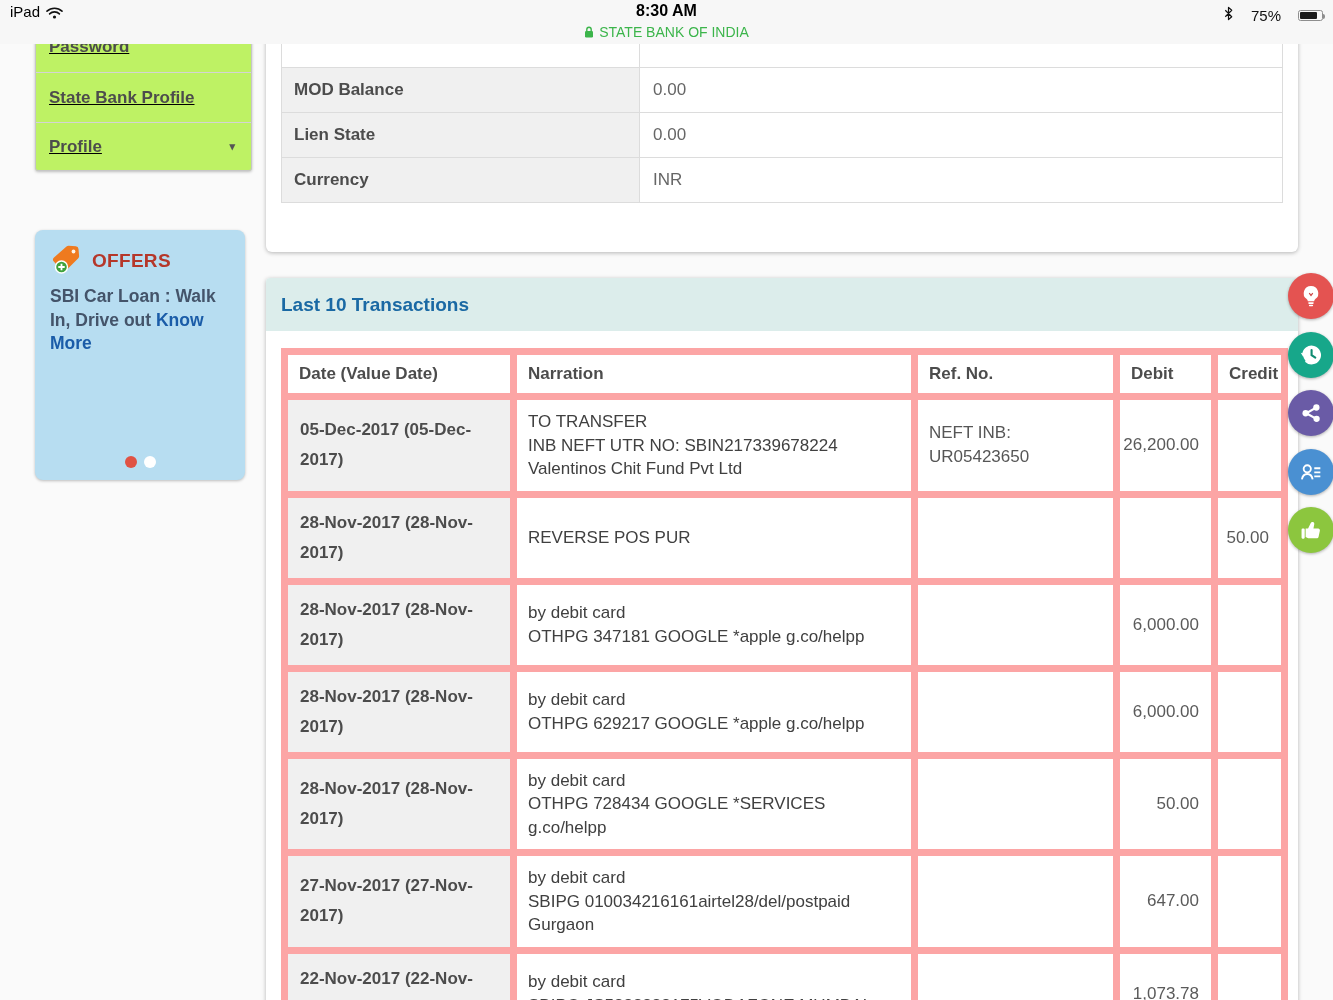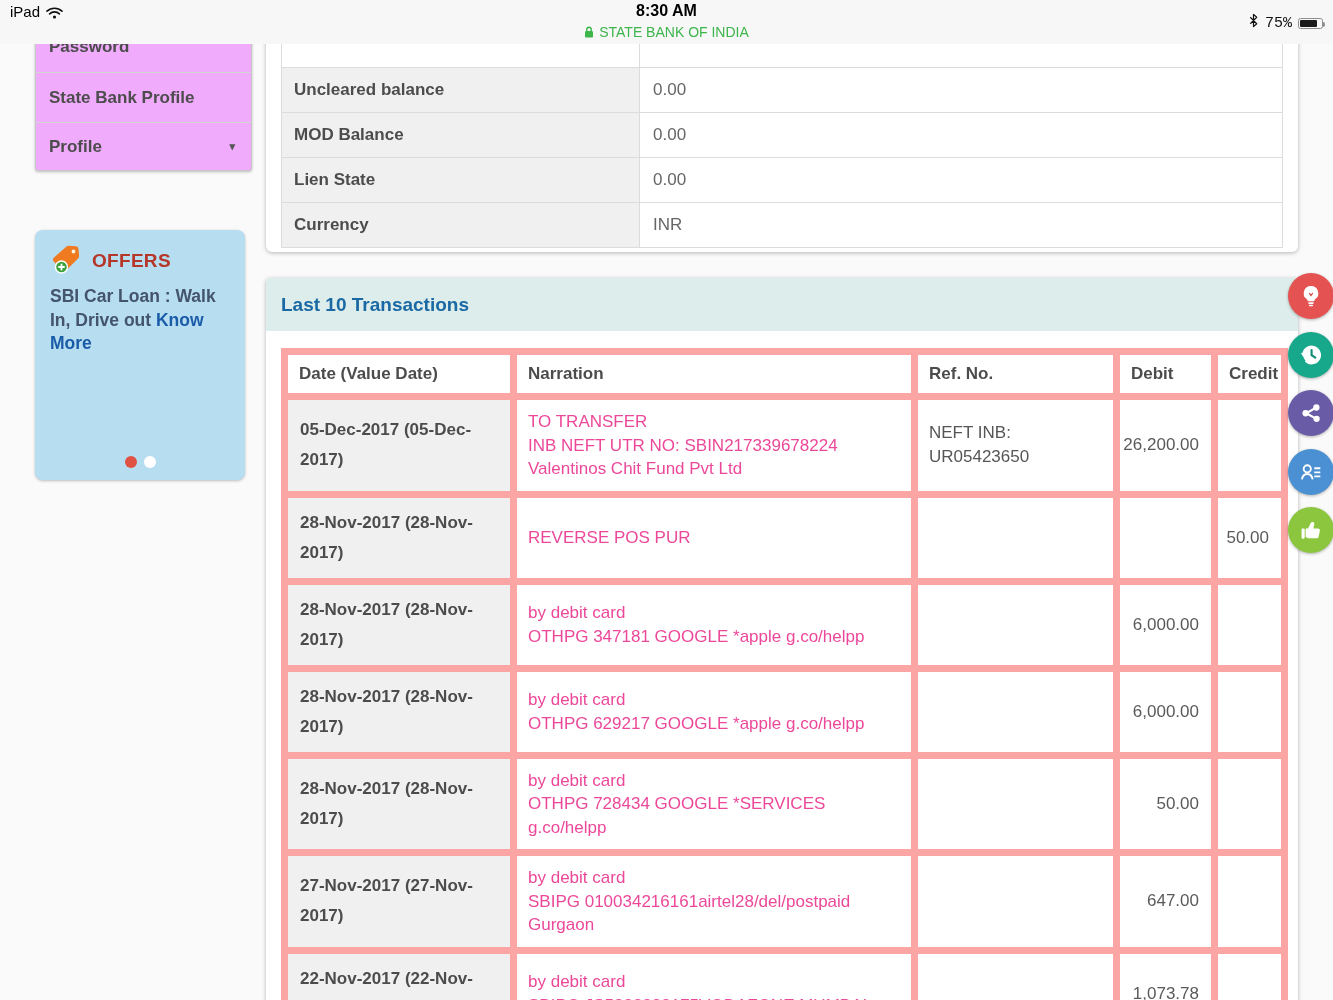--- a/index.html
+++ b/index.html
@@ -9,31 +9,31 @@
   
   #statusbar { position:absolute; left:0; top:0; width:1333px; height:44px;
     background:#f7f7f7; z-index:50; }
   #statusbar .device { position:absolute; left:10px; top:3px; font-size:15px; color:#000000; }
   #statusbar .wifi { position:absolute; left:46px; top:5px; }
   #statusbar .time { position:absolute; left:0; right:0; top:2px; text-align:center;
     font-size:16px; font-weight:bold; color:#000; }
   #statusbar .site { position:absolute; left:0; right:0; top:24px; text-align:center;
     font-size:14px; color:#3cb54b; }
   #statusbar .lockglyph { display:inline-block; vertical-align:-1px; margin-right:5px; }
-  #statusbar .right { position:absolute; right:10px; top:13px; display:flex; align-items:center; gap:6px;font-family:Liberation Mono, monospace; }
+  #statusbar .right { position:absolute; right:10px; top:6px; display:flex; align-items:center; gap:17px; }
   #statusbar .batt-pct { font-size:15px; color:#111; }
   .battery { width:25px; height:11px; border:1px solid #8e8e8e; border-radius:2.5px;
     position:relative; background:#f7f7f7; }
   .battery .fill { position:absolute; left:1px; top:1px; bottom:1px; width:75%; background:#1a1a1a; border-radius:1px; }
   .battery .nub { position:absolute; right:-3px; top:3px; width:2px; height:5px; background:#8e8e8e; border-radius:0 2px 2px 0; }
 
   
-  #sidebar { position:absolute; left:35px; top:20px; width:217px; background:#f0abfc;
+  #sidebar { position:absolute; left:35px; top:20px; width:217px; background:#bef264;
     border:1px solid #c6c6c6; border-radius:0 0 3px 3px;
-    box-shadow:0 1px 3px rgba(0,0,0,.25); }
+    box-shadow:0 1px 3px rgba(0,0,0,.25);text-decoration:underline; }
   .side-item { position:relative; display:flex; align-items:center;
     padding-left:13px; font-size:17px; font-weight:bold; color:#4c4c4c;
     border-bottom:1px solid #d4d4d4; cursor:pointer; }
   .side-item:last-child { border-bottom:none; }
   .side-item .caret { position:absolute; right:16px; font-size:11px; color:#555; }
 
   
   #offers { position:absolute; left:35px; top:230px; width:210px; height:250px;
     background:#b7ddf1; border-radius:8px; box-shadow:0 1px 3px rgba(0,0,0,.25); }
   #offers .head { position:absolute; left:14px; top:12px; display:flex; align-items:center; gap:9px; }
@@ -67,21 +67,21 @@
     border-collapse:collapse; table-layout:fixed; }
   #tx-table col.c-date { width:229px; } #tx-table col.c-narr { width:401px; }
   #tx-table col.c-ref { width:202px; } #tx-table col.c-debit { width:98px; }
   #tx-table col.c-credit { width:70px; }
   #tx-table th, #tx-table td { border:7px solid #fca5a5; font-size:17px; }
   #tx-table th { height:45px; text-align:left; font-weight:bold; color:#4c4c4c;
     padding-left:11px; vertical-align:middle; background:#fff; }
   #tx-table td { vertical-align:middle; }
   #tx-table td.date { background:#f0f0f0; font-weight:bold; color:#4c4c4c;
     padding:10px 14px 10px 12px; line-height:30px; }
-  #tx-table td.narr { color:#ec4899; padding:10px 10px 10px 11px; line-height:23.5px; white-space:pre-line; }
+  #tx-table td.narr { color:#404040; padding:10px 10px 10px 11px; line-height:23.5px; white-space:pre-line; }
   #tx-table td.ref { color:#565656; padding-left:11px; line-height:24px; white-space:pre-line; }
   #tx-table td.debit, #tx-table td.credit { color:#5a5a5a; text-align:right; padding-right:12px; }
   #tx-table tr.cut td { vertical-align:top; }
   #tx-table tr.cut td.date, #tx-table tr.cut td.narr { padding-top:14px; }
   #tx-table tr.cut td.debit { padding-top:28px; }
 
   
   .fab { position:absolute; left:1288px; width:46px; height:46px; border-radius:50%;
     box-shadow:0 1px 3px rgba(0,0,0,.3); cursor:pointer; z-index:40;
     display:flex; align-items:center; justify-content:center; }
@@ -123,24 +123,20 @@
     <span class="dot idle"></span>
   </div>
 </div>
 
 <div id="balance-panel">
   <table id="balance-table">
     <tbody>
         <tr class="partial">
           <td class="lbl" style="background:#fff"></td>
           <td class="val"></td>
-        </tr>
-        <tr class="full">
-          <td class="lbl">Uncleared balance</td>
-          <td class="val">0.00</td>
         </tr>
         <tr class="full">
           <td class="lbl">MOD Balance</td>
           <td class="val">0.00</td>
         </tr>
         <tr class="full">
           <td class="lbl">Lien State</td>
           <td class="val">0.00</td>
         </tr>
         <tr class="full">

